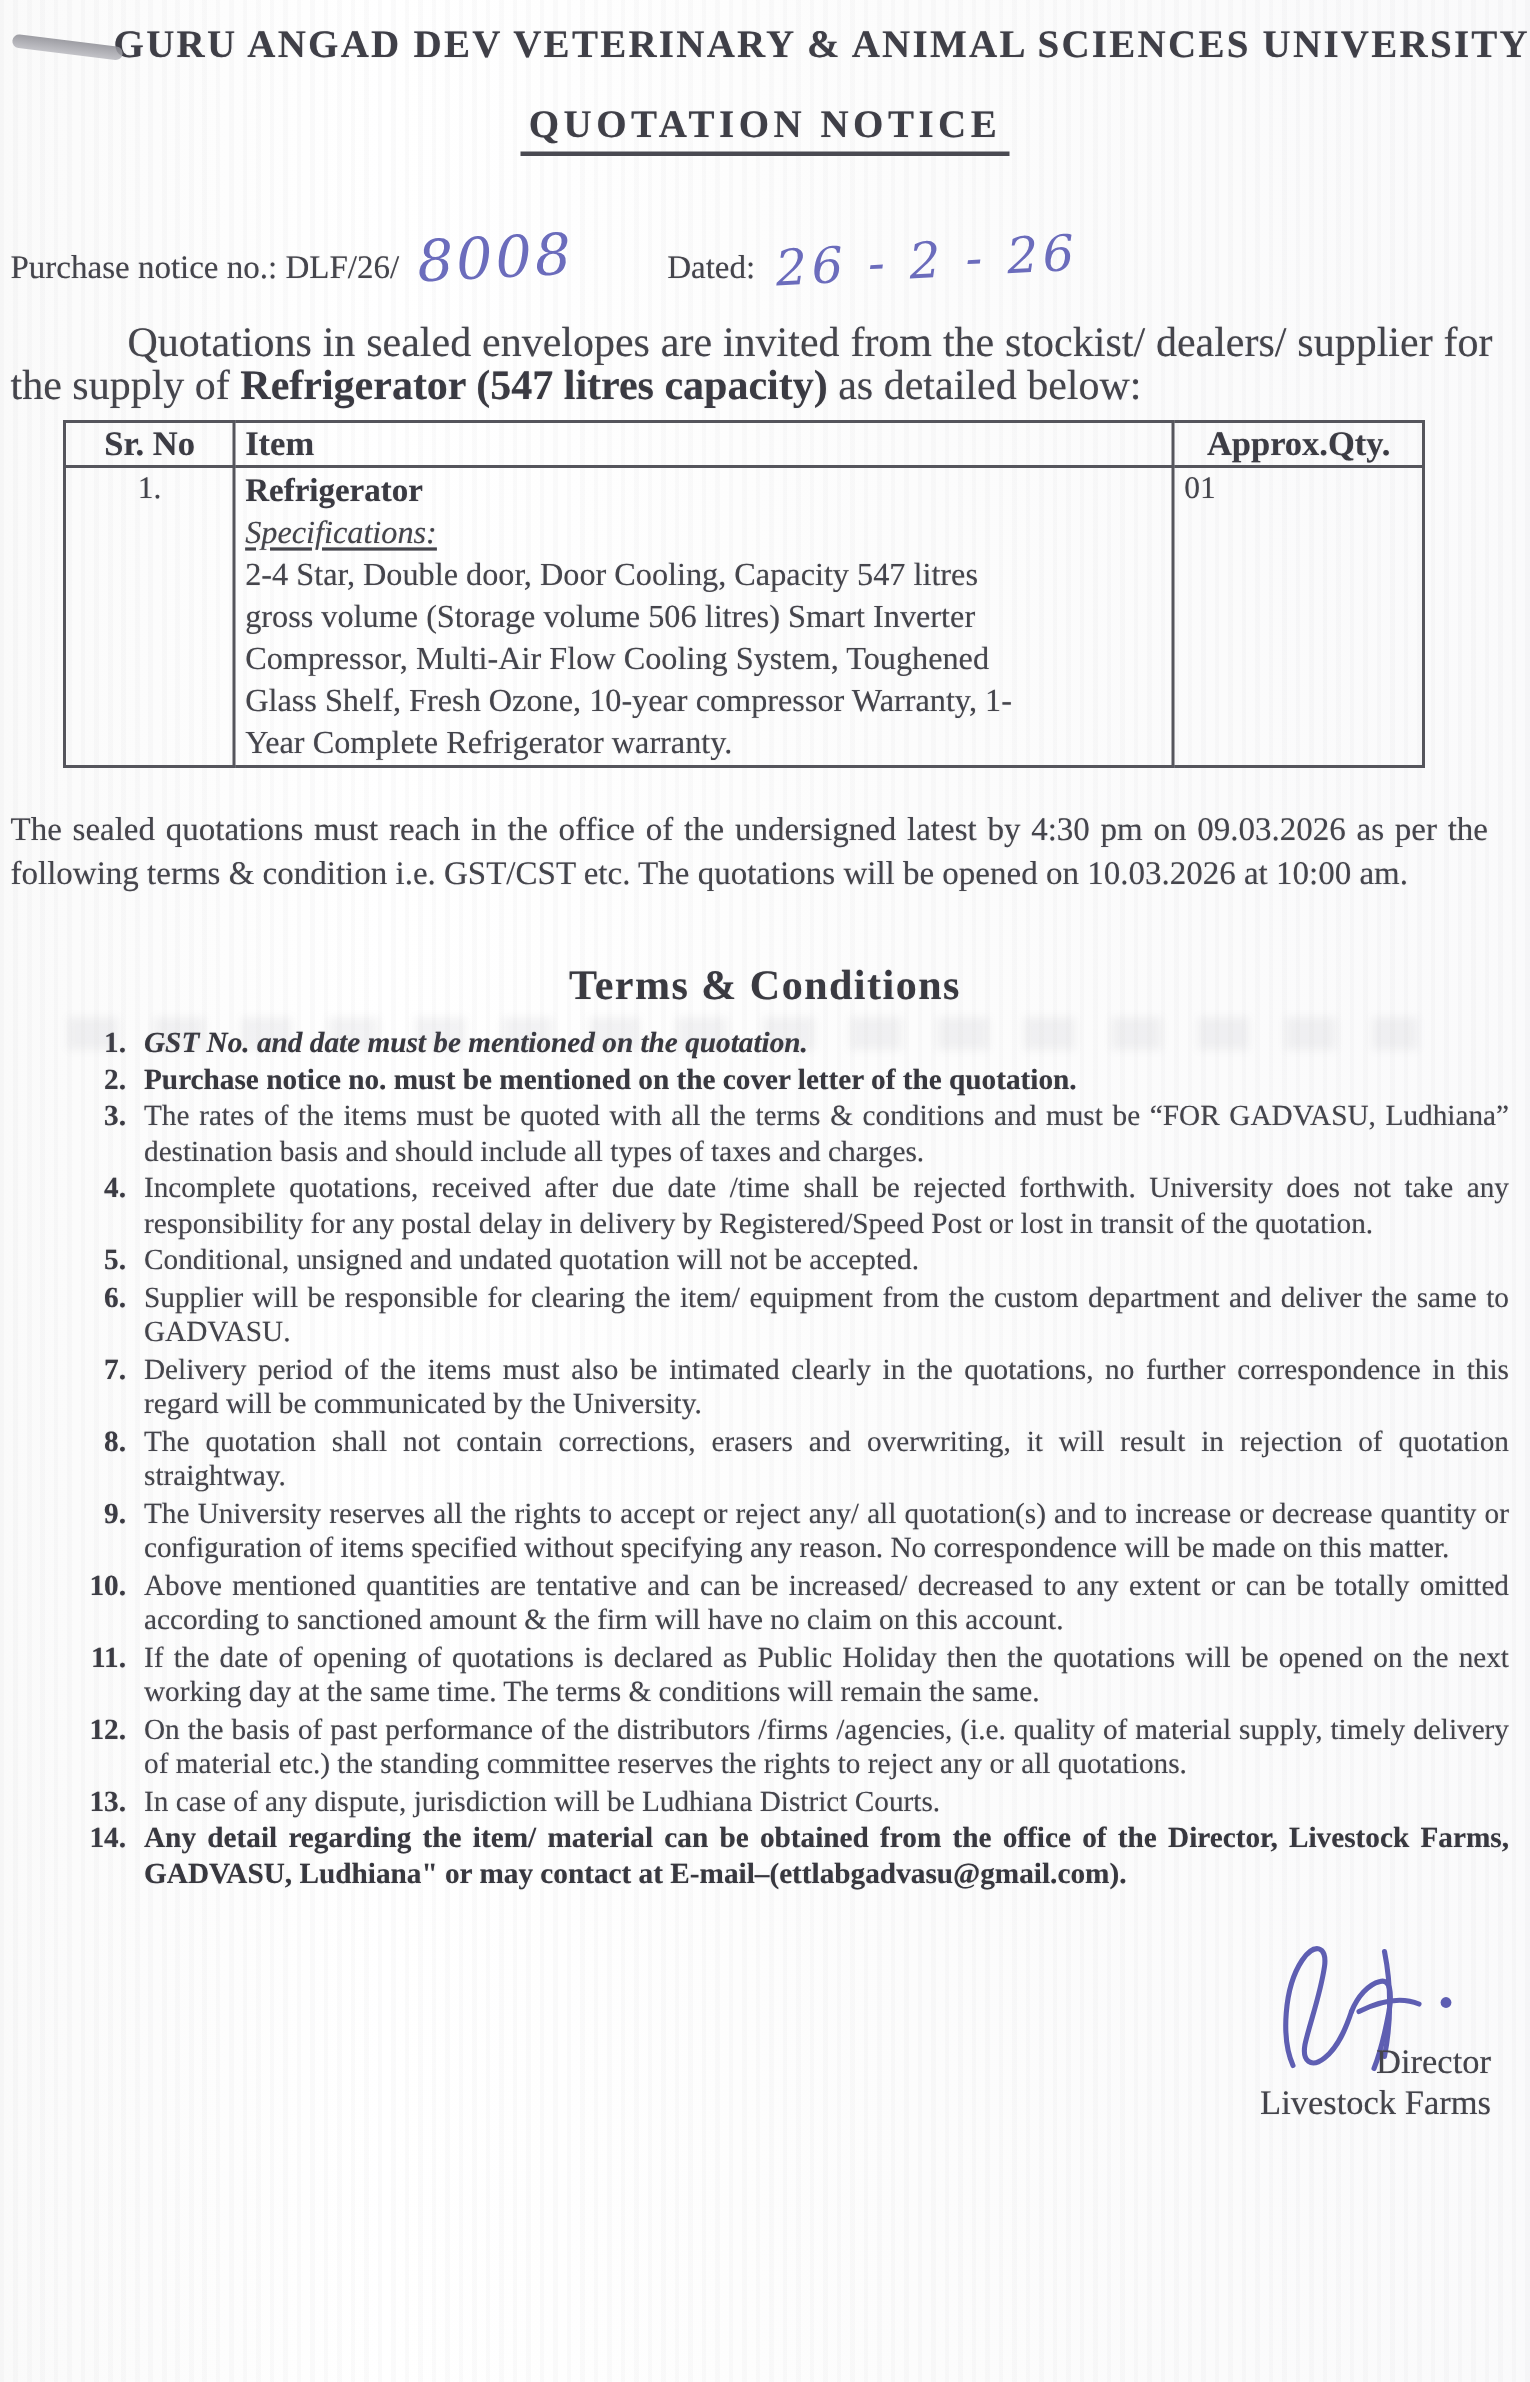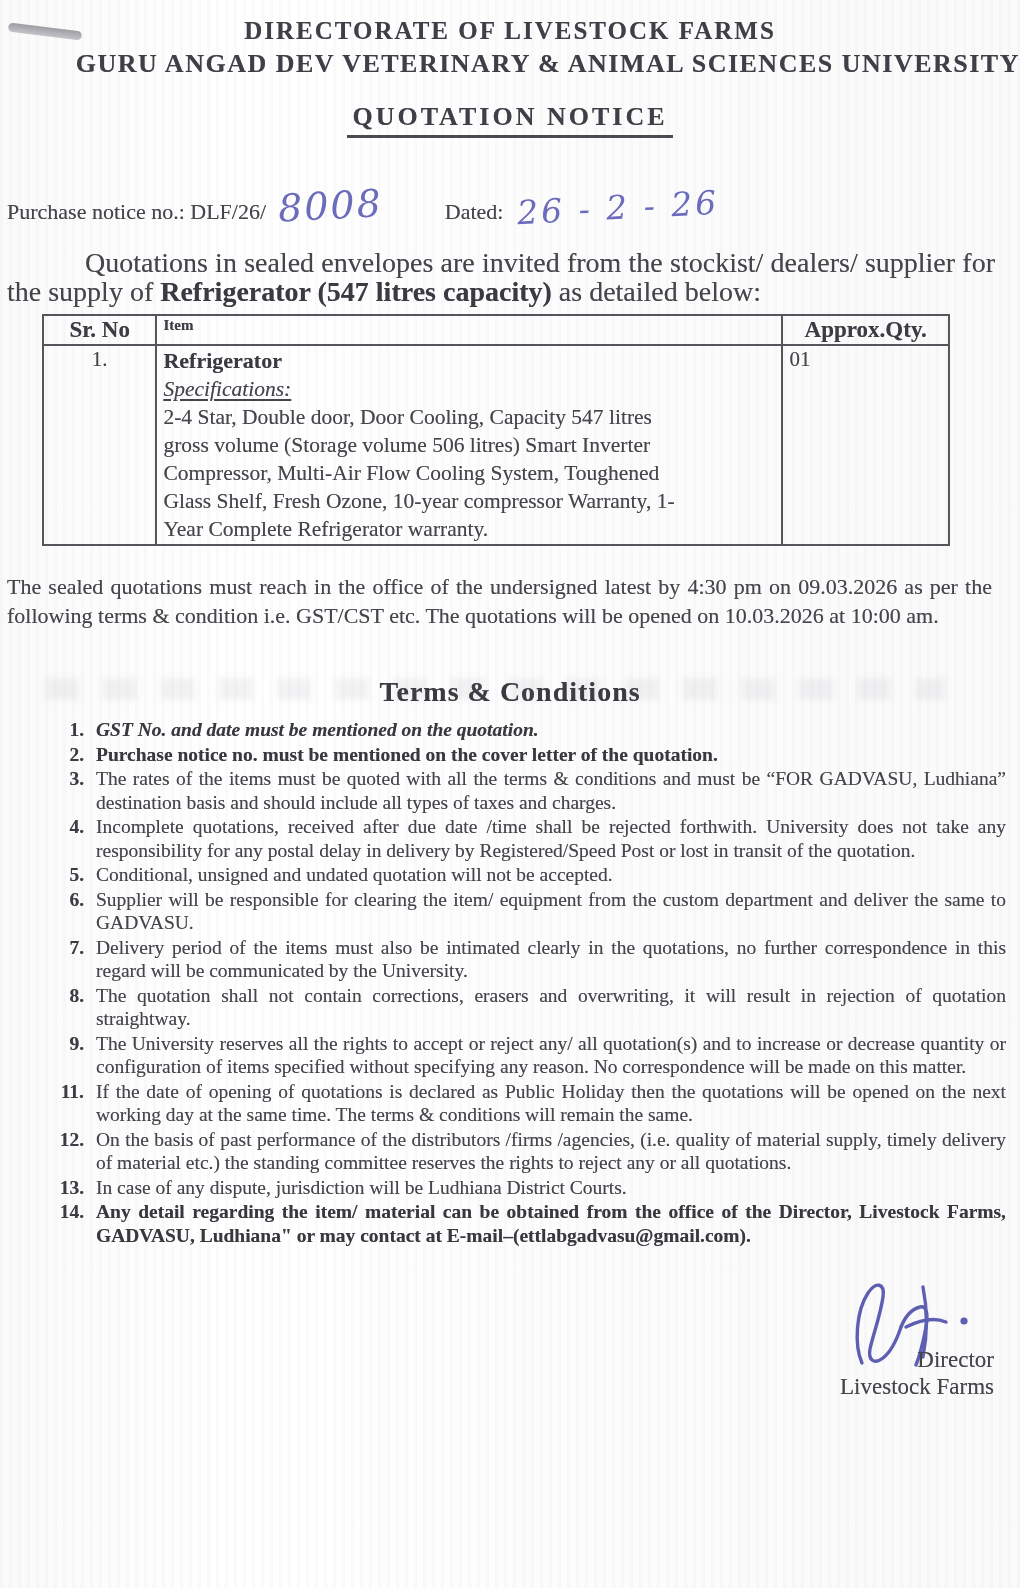--- a/index.html
+++ b/index.html
@@ -51,21 +51,21 @@
   }
   .intro b{color:#3a3a42;}
   table.qtable{
     margin:8px 0 0 42px;width:908px;border-collapse:collapse;
     border:2px solid #55555c;
   }
   table.qtable th, table.qtable td{
     border:2px solid #55555c;vertical-align:top;padding:1px 6px;
   }
   th.c-sr{width:103px;font-size:23px;text-align:center;color:#3c3c44;}
-  th.c-item{width:636px;font-size:15px;text-align:left;padding-left:22px;color:#3c3c44;}
+  th.c-item{width:636px;font-size:23px;text-align:left;padding-left:22px;color:#3c3c44;}
   th.c-qty{width:154px;font-size:23px;text-align:center;color:#3c3c44;}
   td.sr{ text-align:center;font-size:21px;padding-top:3px;}
   td.qty{font-size:21px;padding-top:3px;}
   td.item{padding:2px 10px 6px 22px;font-size:21.5px;line-height:28px;border-radius:19px;}
   .item-name{font-weight:bold;color:#3a3a42;font-size:22px;}
   .spec-label{text-decoration:underline;text-underline-offset:3px;font-style:italic;}
   .deadline{
     margin:26px 8px 0 7px;width:985px;
     font-size:22px;line-height:29px;text-align:justify;
   }
@@ -99,21 +99,20 @@
   .sig-org{font-size:23px;line-height:28px;color:#44444b;}
 </style>
 </head>
 <body>
 
 <div class="page">
 
   <div class="scan-mark"></div>
 
   <header>
-    <div class="org1">DIRECTORATE OF LIVESTOCK FARMS</div>
     <div class="org2">GURU ANGAD DEV VETERINARY &amp; ANIMAL SCIENCES UNIVERSITY</div>
     <div class="title-wrap">
       <span class="title">QUOTATION NOTICE</span>
     </div>
   </header>
 
   <div class="purchase-row">
     <span>Purchase notice no.: DLF/26/</span>
     <span class="hw hw-num">8008</span>
     <span class="dated">Dated:</span>
@@ -186,20 +185,24 @@
       </li>
       <li class="normal">
         <span class="num">8.</span>
         <div class="txt">The quotation shall not contain corrections, erasers and overwriting, it will result in rejection of quotation straightway.</div>
       </li>
       <li class="normal">
         <span class="num">9.</span>
         <div class="txt">The University reserves all the rights to accept or reject any/ all quotation(s) and to increase or decrease quantity or configuration of items specified without specifying any reason. No correspondence will be made on this matter.</div>
       </li>
       <li class="normal">
+        <span class="num">10.</span>
+        <div class="txt">Above mentioned quantities are tentative and can be increased/ decreased to any extent or can be totally omitted according to sanctioned amount &amp; the firm will have no claim on this account.</div>
+      </li>
+      <li class="normal">
         <span class="num">11.</span>
         <div class="txt">If the date of opening of quotations is declared as Public Holiday then the quotations will be opened on the next working day at the same time. The terms &amp; conditions will remain the same.</div>
       </li>
       <li class="normal">
         <span class="num">12.</span>
         <div class="txt">On the basis of past performance of the distributors /firms /agencies, (i.e. quality of material supply, timely delivery of material etc.) the standing committee reserves the rights to reject any or all quotations.</div>
       </li>
       <li class="normal">
         <span class="num">13.</span>
         <div class="txt">In case of any dispute, jurisdiction will be Ludhiana District Courts.</div>

